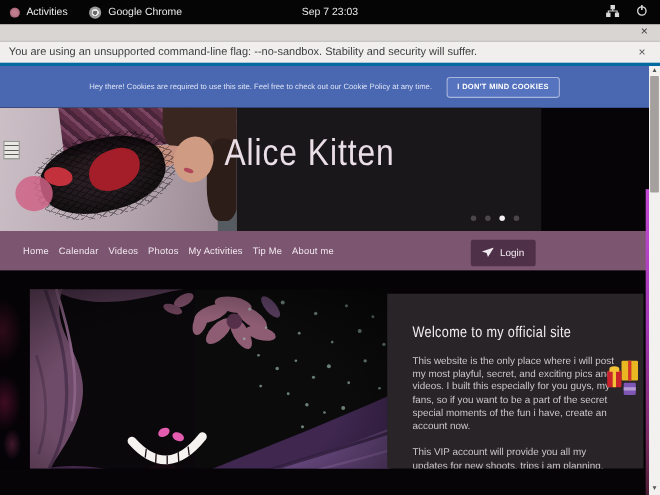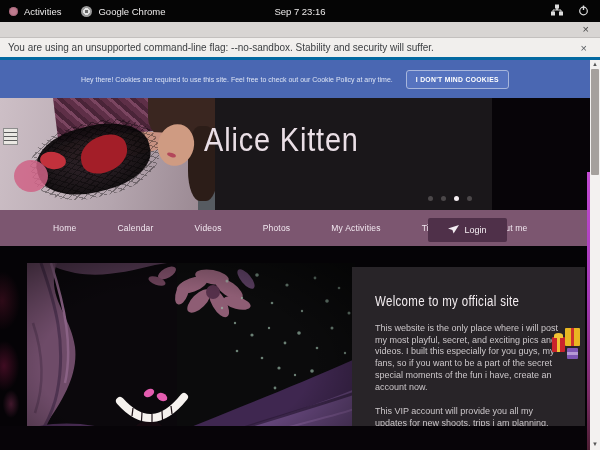--- a/index.html
+++ b/index.html
@@ -76,22 +76,22 @@
   .site-title{position:absolute;left:204px;top:22px;font-size:34px;font-weight:normal;
       color:#eadfe6;letter-spacing:1px;transform:scaleX(.85);transform-origin:left;white-space:nowrap;}
   .dots{position:absolute;right:20px;bottom:9px;display:flex;gap:8px;}
   .dot{width:5px;height:5px;border-radius:50%;background:#4b4749;cursor:pointer;}
   .dot.active{background:#f4edf1;}
 
   
   .nav{position:absolute;top:150px;left:0;width:590px;height:36px;background:#7c5670;}
   .nav-items{position:absolute;left:21px;top:0;height:36px;display:flex;align-items:center;gap:9px;
              font-size:8.5px;letter-spacing:.2px;color:#f2e8f0;}
-  .nav-item{cursor:pointer;white-space:nowrap;margin-left:32px;}
-  .btn-login{position:absolute;left:428px;top:8px;width:79px;height:24px;background:#4f3049;border-radius:2px;
+  .nav-item{cursor:pointer;white-space:nowrap;}
+  .btn-login{position:absolute;left:428px;top:8px;width:59px;height:24px;background:#4f3049;border-radius:2px;
              display:flex;align-items:center;justify-content:center;gap:5px;color:#f5eef3;font-size:9px;cursor:pointer;}
   .btn-join{position:absolute;left:490px;top:5px;width:62px;height:36px;background:#ead9e6;border-radius:2px;
             display:flex;align-items:center;justify-content:center;gap:5px;color:#3f2339;font-size:14px;font-weight:bold;cursor:pointer;margin-top:37px;}
 
   
   .main{position:absolute;top:186px;left:0;width:590px;height:180px;overflow:hidden;
         background:
          radial-gradient(22px 36px at 4px 120px, rgba(150,25,75,.40), transparent 70%),
          radial-gradient(12px 20px at 11px 158px, rgba(200,70,130,.30), transparent 70%),
          radial-gradient(26px 42px at 2px 55px, rgba(95,20,45,.45), transparent 70%),
@@ -123,21 +123,21 @@
     <div class="gb-left">
       <div class="gb-item">
         <span class="act-dot"></span>
         <span>Activities</span>
       </div>
       <div class="gb-item">
         <span class="chrome-ico"></span>
         <span>Google Chrome</span>
       </div>
     </div>
-    <div class="gb-clock">Sep 7 23:16</div>
+    <div class="gb-clock">Sep 7 23:03</div>
     <div class="gb-right">
       <span>
         <svg width="12" height="12" viewBox="0 0 12 12">
             <g stroke="#dcdcdc" stroke-width="1" fill="#dcdcdc">
           <rect x="4.5" y="1" width="3" height="3"></rect>
               <rect x="0.5" y="8" width="3" height="3"></rect>
               <rect x="8.5" y="8" width="3" height="3"></rect>
           <path d="M6 4v2M2 8V6h8v2M6 4v2" fill="none"></path>
             </g>
           </svg>

